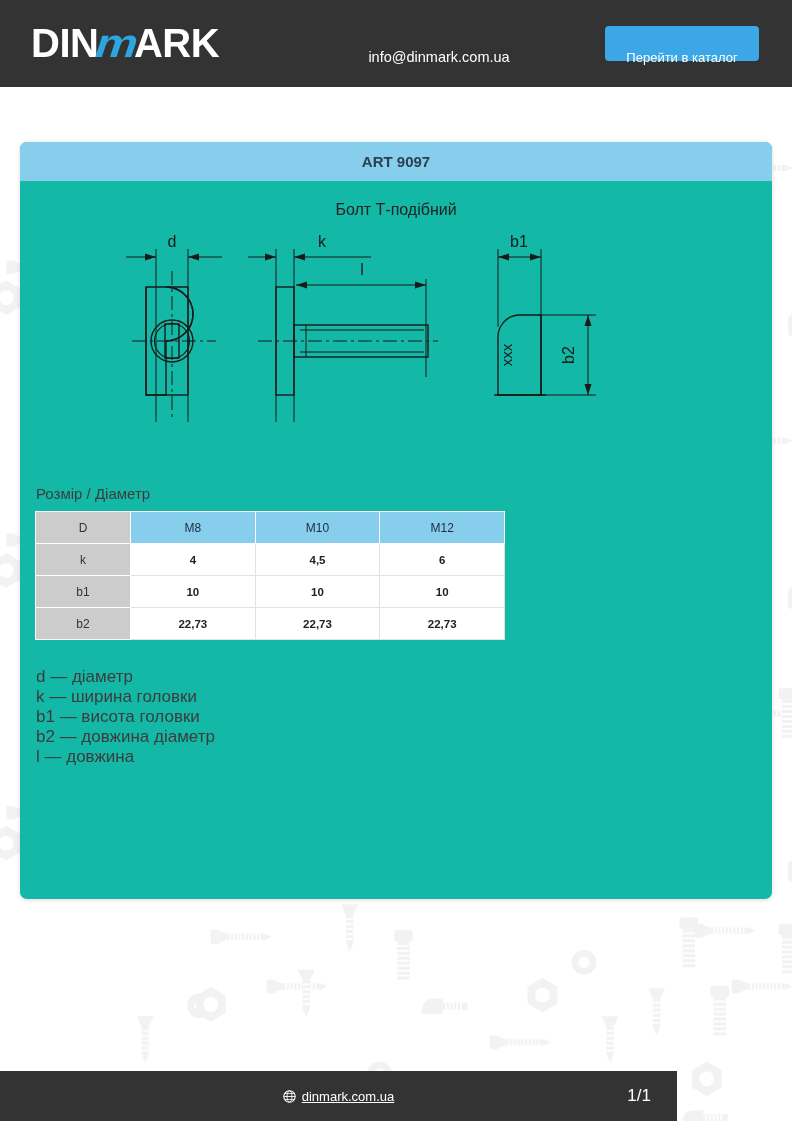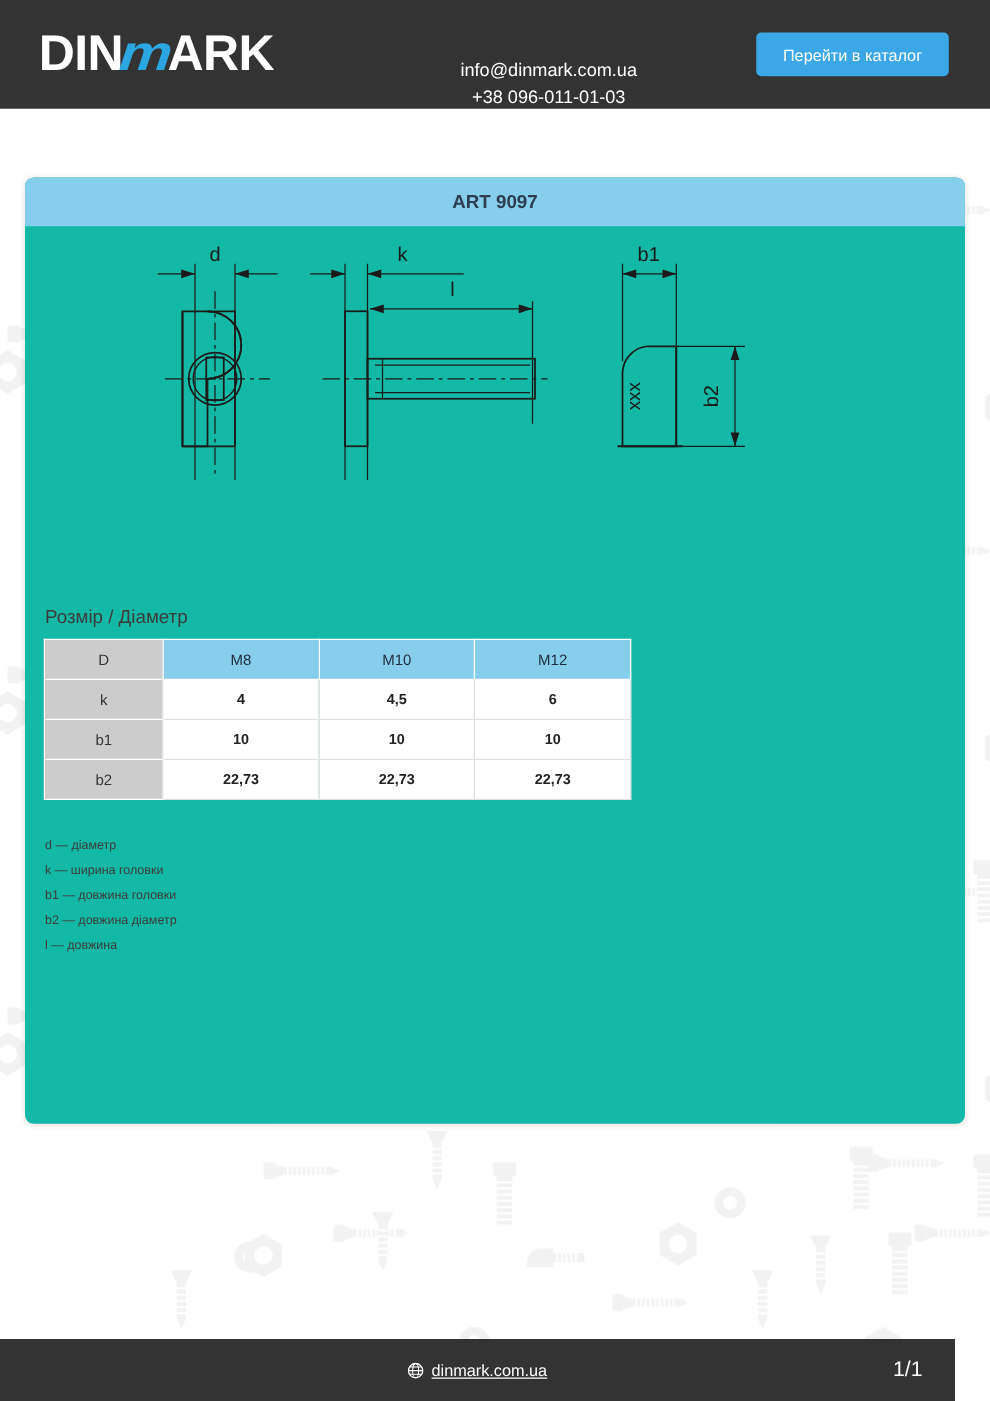--- a/index.html
+++ b/index.html
@@ -76,21 +76,21 @@
     height: 35px;
     background: #3ba7e6;
     color: #ffffff;
     border: none;
     border-radius: 4px;
     font-family: "Liberation Sans", sans-serif;
     font-size: 13px;
     cursor: pointer;
     line-height: 35px;
     text-align: center;
-    padding: 1px;
+    padding: 14px;
   }
 
   
   .card {
     position: absolute;
     left: 20px;
     top: 107px;
     width: 752px;
     height: 757px;
     background: #14b8a6;
@@ -172,32 +172,32 @@
     border-right: 1px solid #e2e2e2;
     border-top: 1px solid #e2e2e2;
     font-weight: bold;
     font-size: 11.5px;
   }
 
   .legend {
     position: absolute;
     left: 16px;
     top: 525px;
-    font-size: 10px;
+    font-size: 17px;
     color: #3c3c3c;
     line-height: 20px;
   }
   .legend div { white-space: nowrap; }
 
   
   .footer {
     position: absolute;
     left: 0;
     bottom: 0;
-    width: 764px;
+    width: 677px;
     height: 50px;
     background: #333333;
     z-index: 6;
     display: flex;
     align-items: center;
     justify-content: center;
   }
   .footer-link {
     color: #ffffff;
     font-size: 13px;
@@ -316,32 +316,32 @@
     <use href="#pat-tiles" x="300" y="1100" transform="scale(0.62)"></use>
     <use href="#pat-tiles" x="300" y="1480" transform="scale(0.62)"></use>
   </g>
 </svg>
 
 <div class="topbar">
   <div class="logo"><span>DIN</span><span class="m-accent">m</span><span>ARK</span></div>
 
   <div class="contact">
     <div>info@dinmark.com.ua</div>
-    <div>+38 096-011-01-03</div>
   </div>
 
   <button class="catalog-btn">Перейти в каталог</button>
 </div>
 
 <div class="card">
 
   <div class="card-header">
     <span>ART 9097</span>
   </div>
 
+  <div class="product-title">Болт Т-подібний</div>
 
   <div class="drawing-wrap">
     <svg width="540" height="205" viewBox="0 0 540 205" xmlns="http://www.w3.org/2000/svg">
       <g stroke="#1a1a1a" fill="none" stroke-width="1.4">
 
         <line x1="30" y1="22" x2="30" y2="195" stroke-width="1"></line>
         <line x1="62" y1="22" x2="62" y2="195" stroke-width="1"></line>
 
         <line x1="0" y1="30" x2="30" y2="30" stroke-width="1"></line>
         <line x1="62" y1="30" x2="96" y2="30" stroke-width="1"></line>
@@ -451,21 +451,21 @@
           <td class="val">22,73</td>
           <td class="val">22,73</td>
         </tr>
       </tbody>
     </table>
   </div>
 
   <div class="legend">
     <div>d — діаметр</div>
     <div>k — ширина головки</div>
-    <div>b1 — довжина головки</div>
+    <div>b1 — висота головки</div>
     <div>b2 — довжина діаметр</div>
     <div>l — довжина</div>
   </div>
 </div>
 
 <div class="footer">
   <span class="footer-link">
     <span class="globe-icon">
       <svg width="13" height="13" viewBox="0 0 16 16" xmlns="http://www.w3.org/2000/svg">
         <circle cx="8" cy="8" r="7" fill="none" stroke="#ffffff" stroke-width="1.3"></circle>

